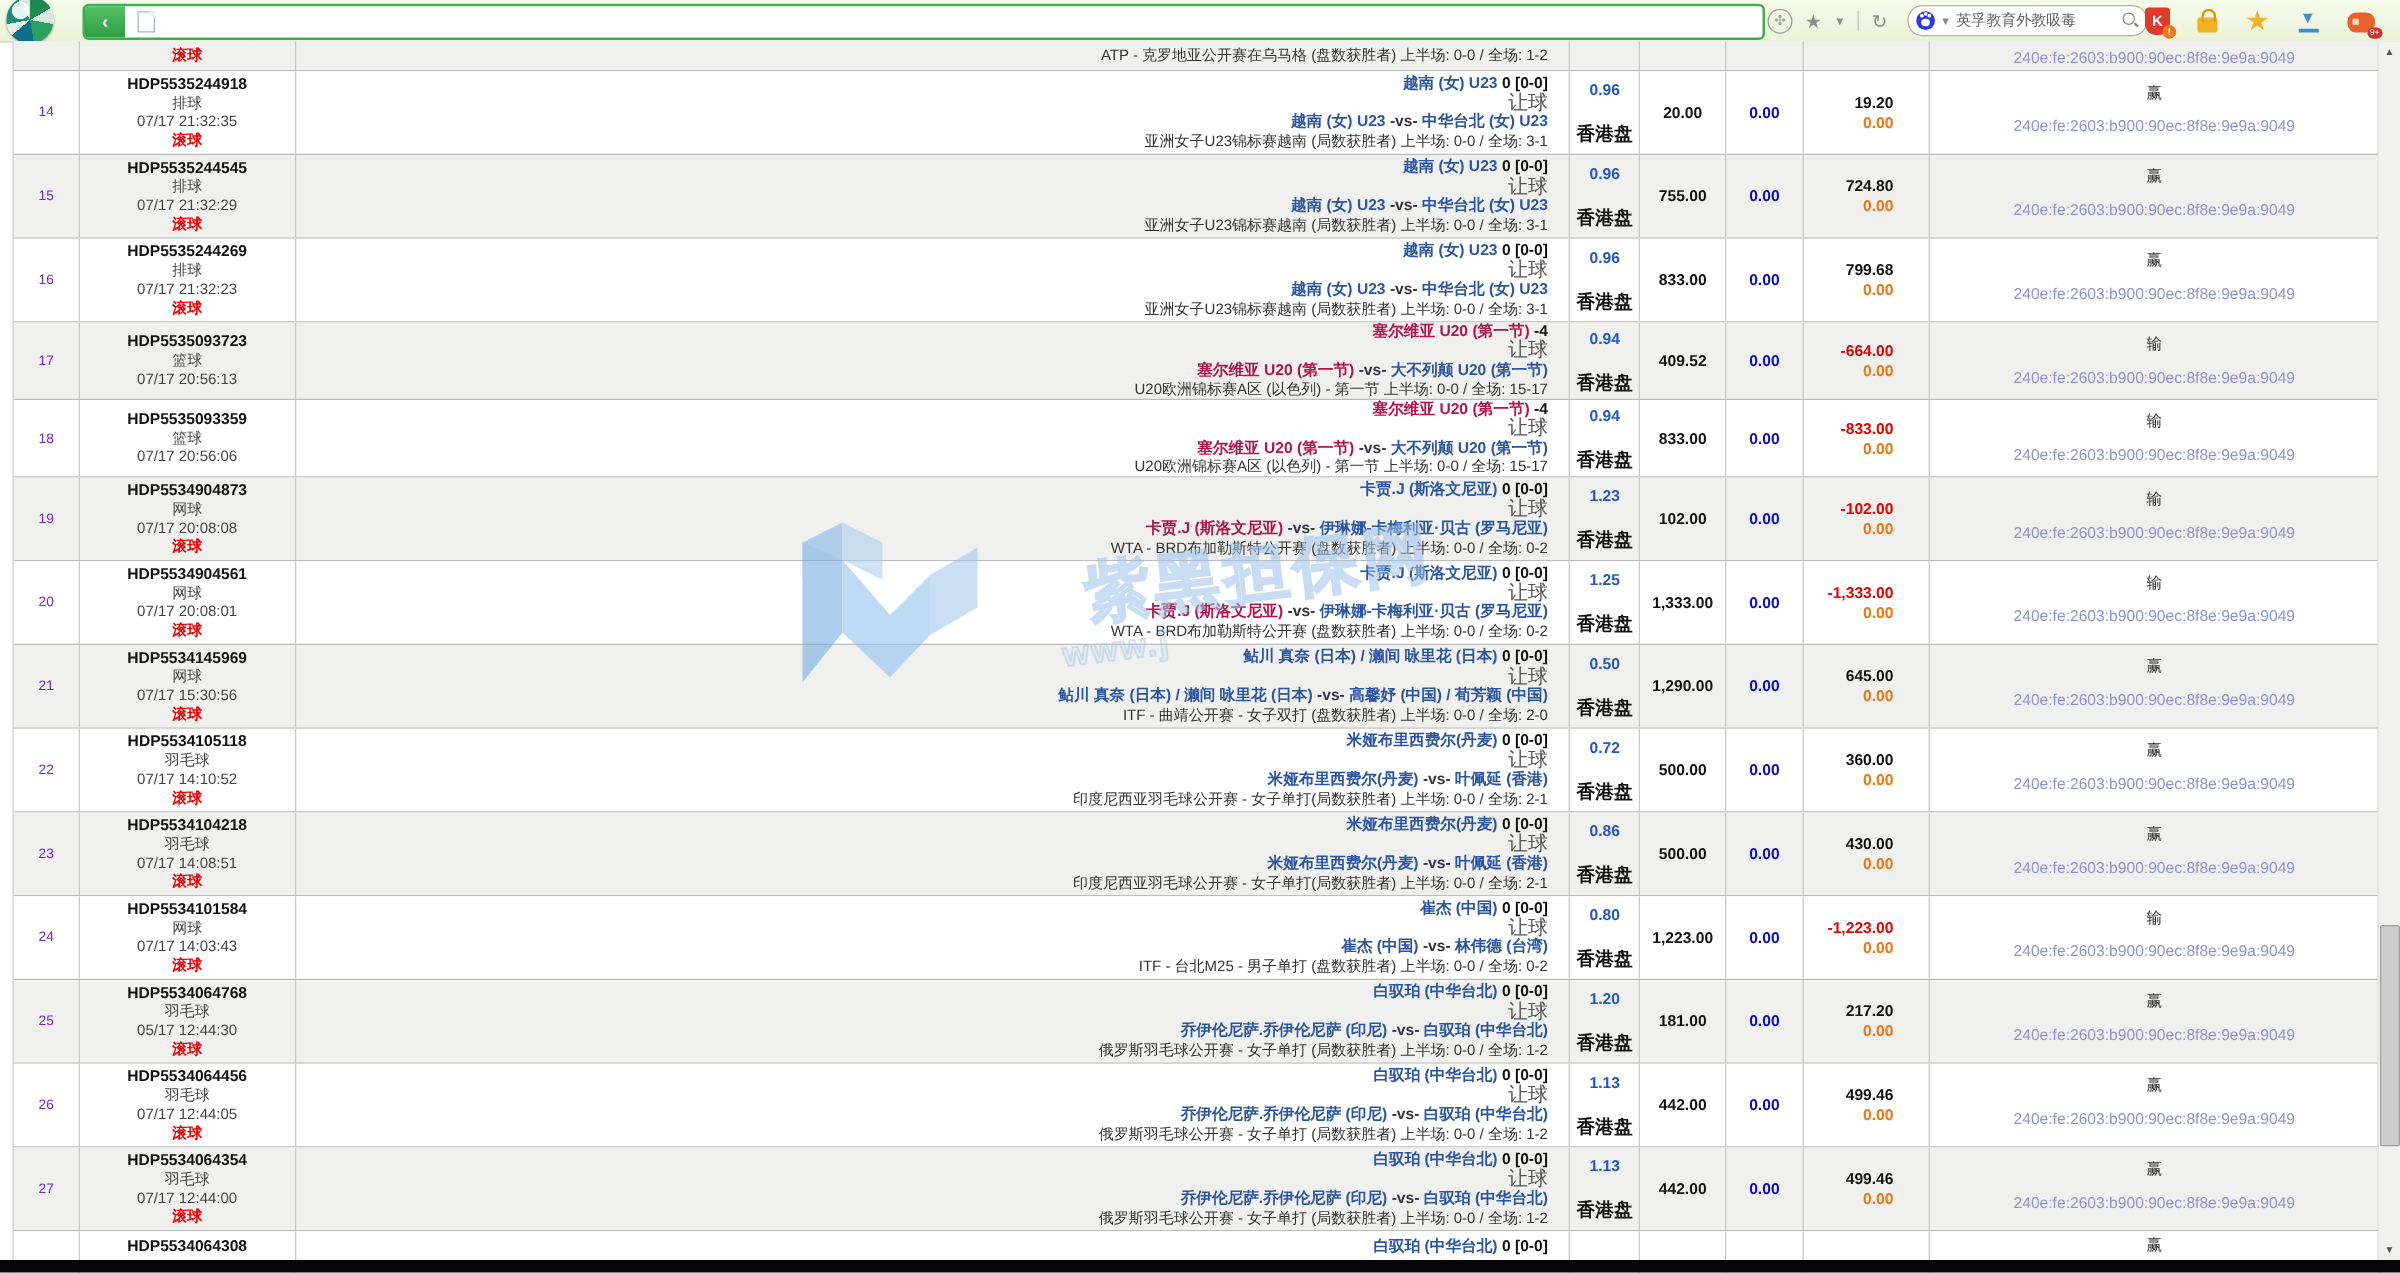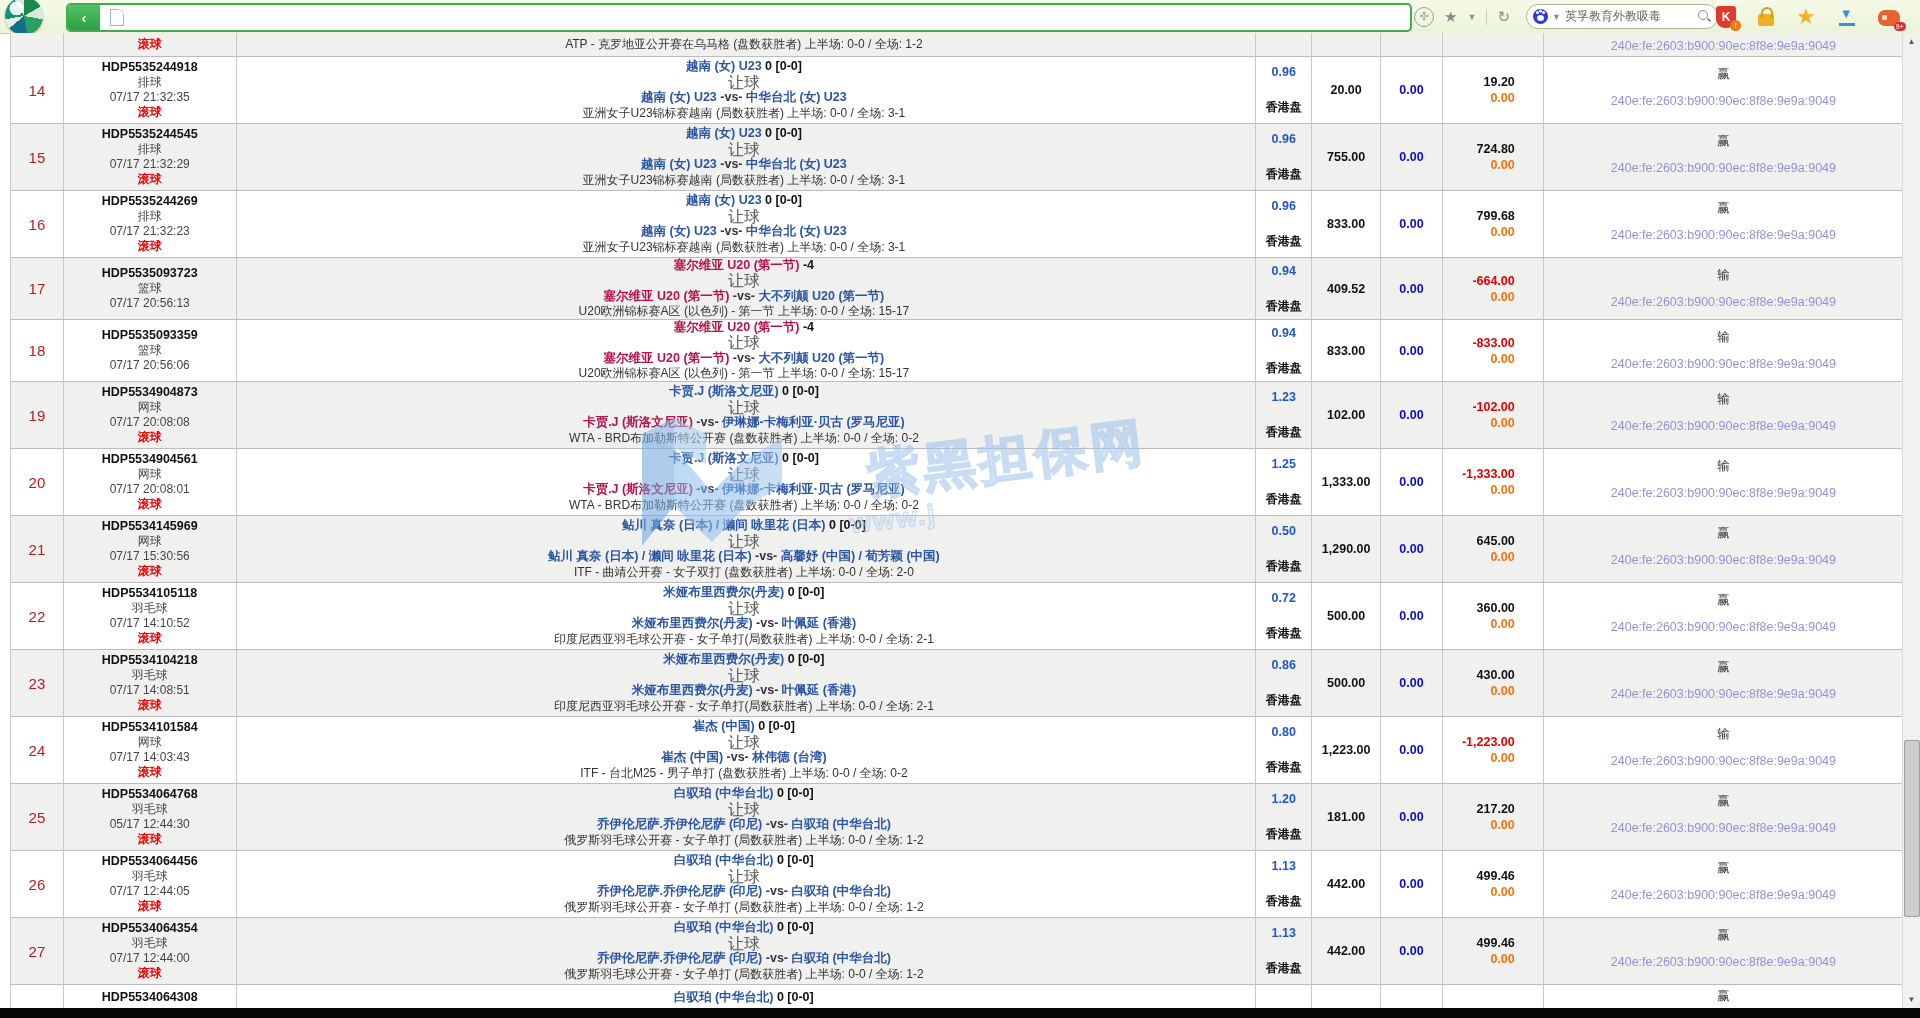--- a/index.html
+++ b/index.html
@@ -53,40 +53,40 @@
   .gamepad{width:22px;height:16px;background:#e8622d;border-radius:7px;position:relative;margin-top:2px;}
   .gamepad:before{content:"";position:absolute;left:4px;top:5px;width:5px;height:5px;background:#ffd9c2;border-radius:1px;}
   .gamepad:after{content:"9+";position:absolute;right:-6px;bottom:-5px;background:#d32f2f;color:#fff;
     font-size:7px;padding:1px 2px;border-radius:6px;}
 
   
   .tablewrap{position:absolute;left:10px;top:33px;width:1893px;border-left:1px solid #c8c8c8;background:#fff;}
   .row{display:flex;border-bottom:1px solid #bcbcbc;background:#fff;overflow:hidden;}
   .row.alt{background:#f0f0ef;}
   .c{border-right:1px solid #c8c8c8;display:flex;flex-direction:column;justify-content:center;overflow:hidden;}
-  .c.num{width:52px;align-items:center;font-size:15px;color:#b91c1c;}
+  .c.num{width:52px;align-items:center;font-size:11px;color:#6d28d9;}
   .c.id{width:172px;align-items:center;text-align:center;line-height:15px;}
-  .c.detail{width:1022px;align-items:center;text-align:right;padding-right:4px;box-sizing:border-box;line-height:15.5px;}
+  .c.detail{width:1022px;align-items:flex-end;text-align:right;padding-right:17px;box-sizing:border-box;line-height:15.5px;}
   .c.odds{width:55px;align-items:center;line-height:15px;}
   .c.amount{width:68px;align-items:center;font-size:12.5px;font-weight:bold;color:#111;}
   .c.valid{width:61px;align-items:center;font-size:12.5px;font-weight:bold;color:#0b0bcc;}
   .c.result{width:101px;align-items:flex-end;padding-right:28px;box-sizing:border-box;line-height:16px;}
   .c.status{width:361px;align-items:center;justify-content:flex-start;padding-top:9px;box-sizing:border-box;gap:11px;}
   .bid{font-size:12.5px;font-weight:bold;color:#111;}
   .sport,.btime{font-size:12px;color:#444;}
   .live{font-size:12px;font-weight:bold;color:#f00000;}
   .pickline{font-size:12.5px;font-weight:bold;color:#2a55a2;}
   .pickline .extra{color:#111;}
   .pickline.red,.teamred{color:#b5134b !important;}
   .bettype{font-size:16px;color:#555;}
   .vsline{font-size:12.5px;font-weight:bold;color:#2a55a2;}
   .vsline .vs{color:#334;font-weight:bold;}
   .league{font-size:12px;color:#333;}
   .oval{font-size:12.5px;font-weight:bold;color:#2156c8;}
-  .market{font-size:12px;font-weight:bold;color:#111;margin-top:20px;}
+  .market{font-size:15px;font-weight:bold;color:#111;margin-top:20px;}
   .r1{font-size:12.5px;font-weight:bold;color:#111;}
   .r1.neg{color:#e60000;}
   .r2{font-size:12.5px;font-weight:bold;color:#f2740d;}
   .st{font-size:12.5px;color:#333;}
   .ip{font-size:12.5px;color:#8f93d4;}
   .partialtop{height:23px;}
   .partialtop .c{justify-content:center;}
   .partialbottom{height:37px;border-bottom:none;}
   .partialbottom .c{justify-content:flex-start;padding-top:5px;}
 

